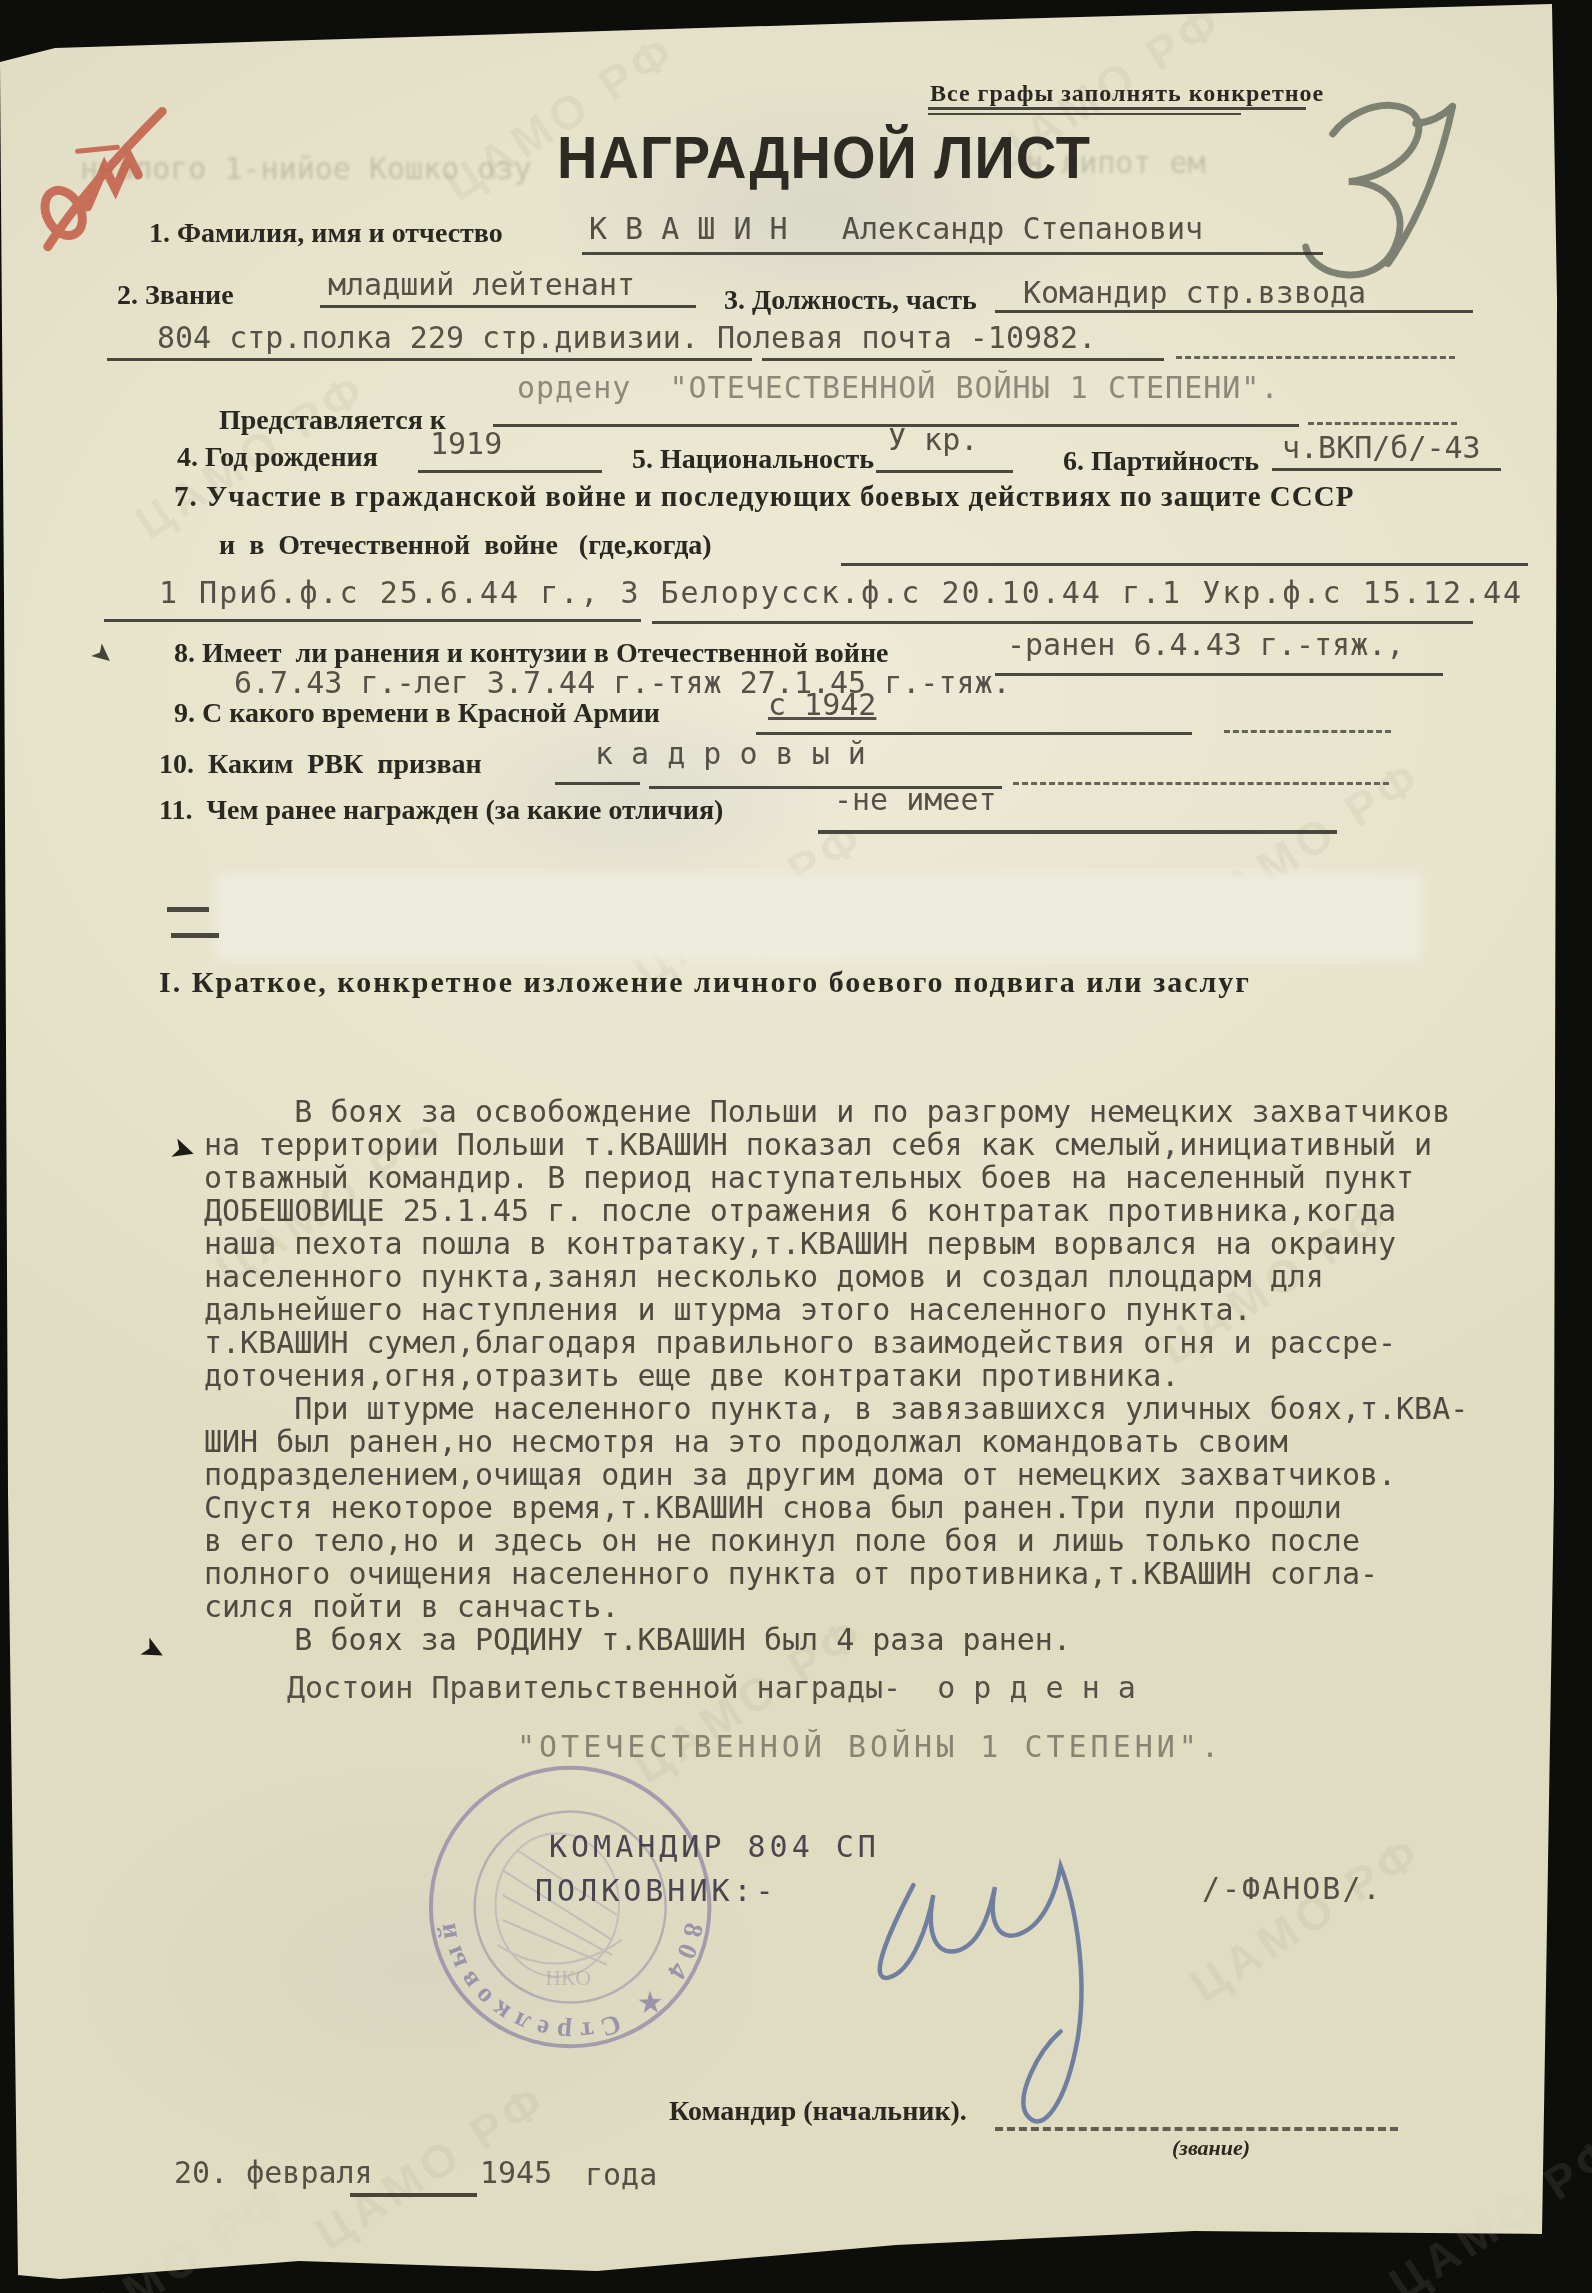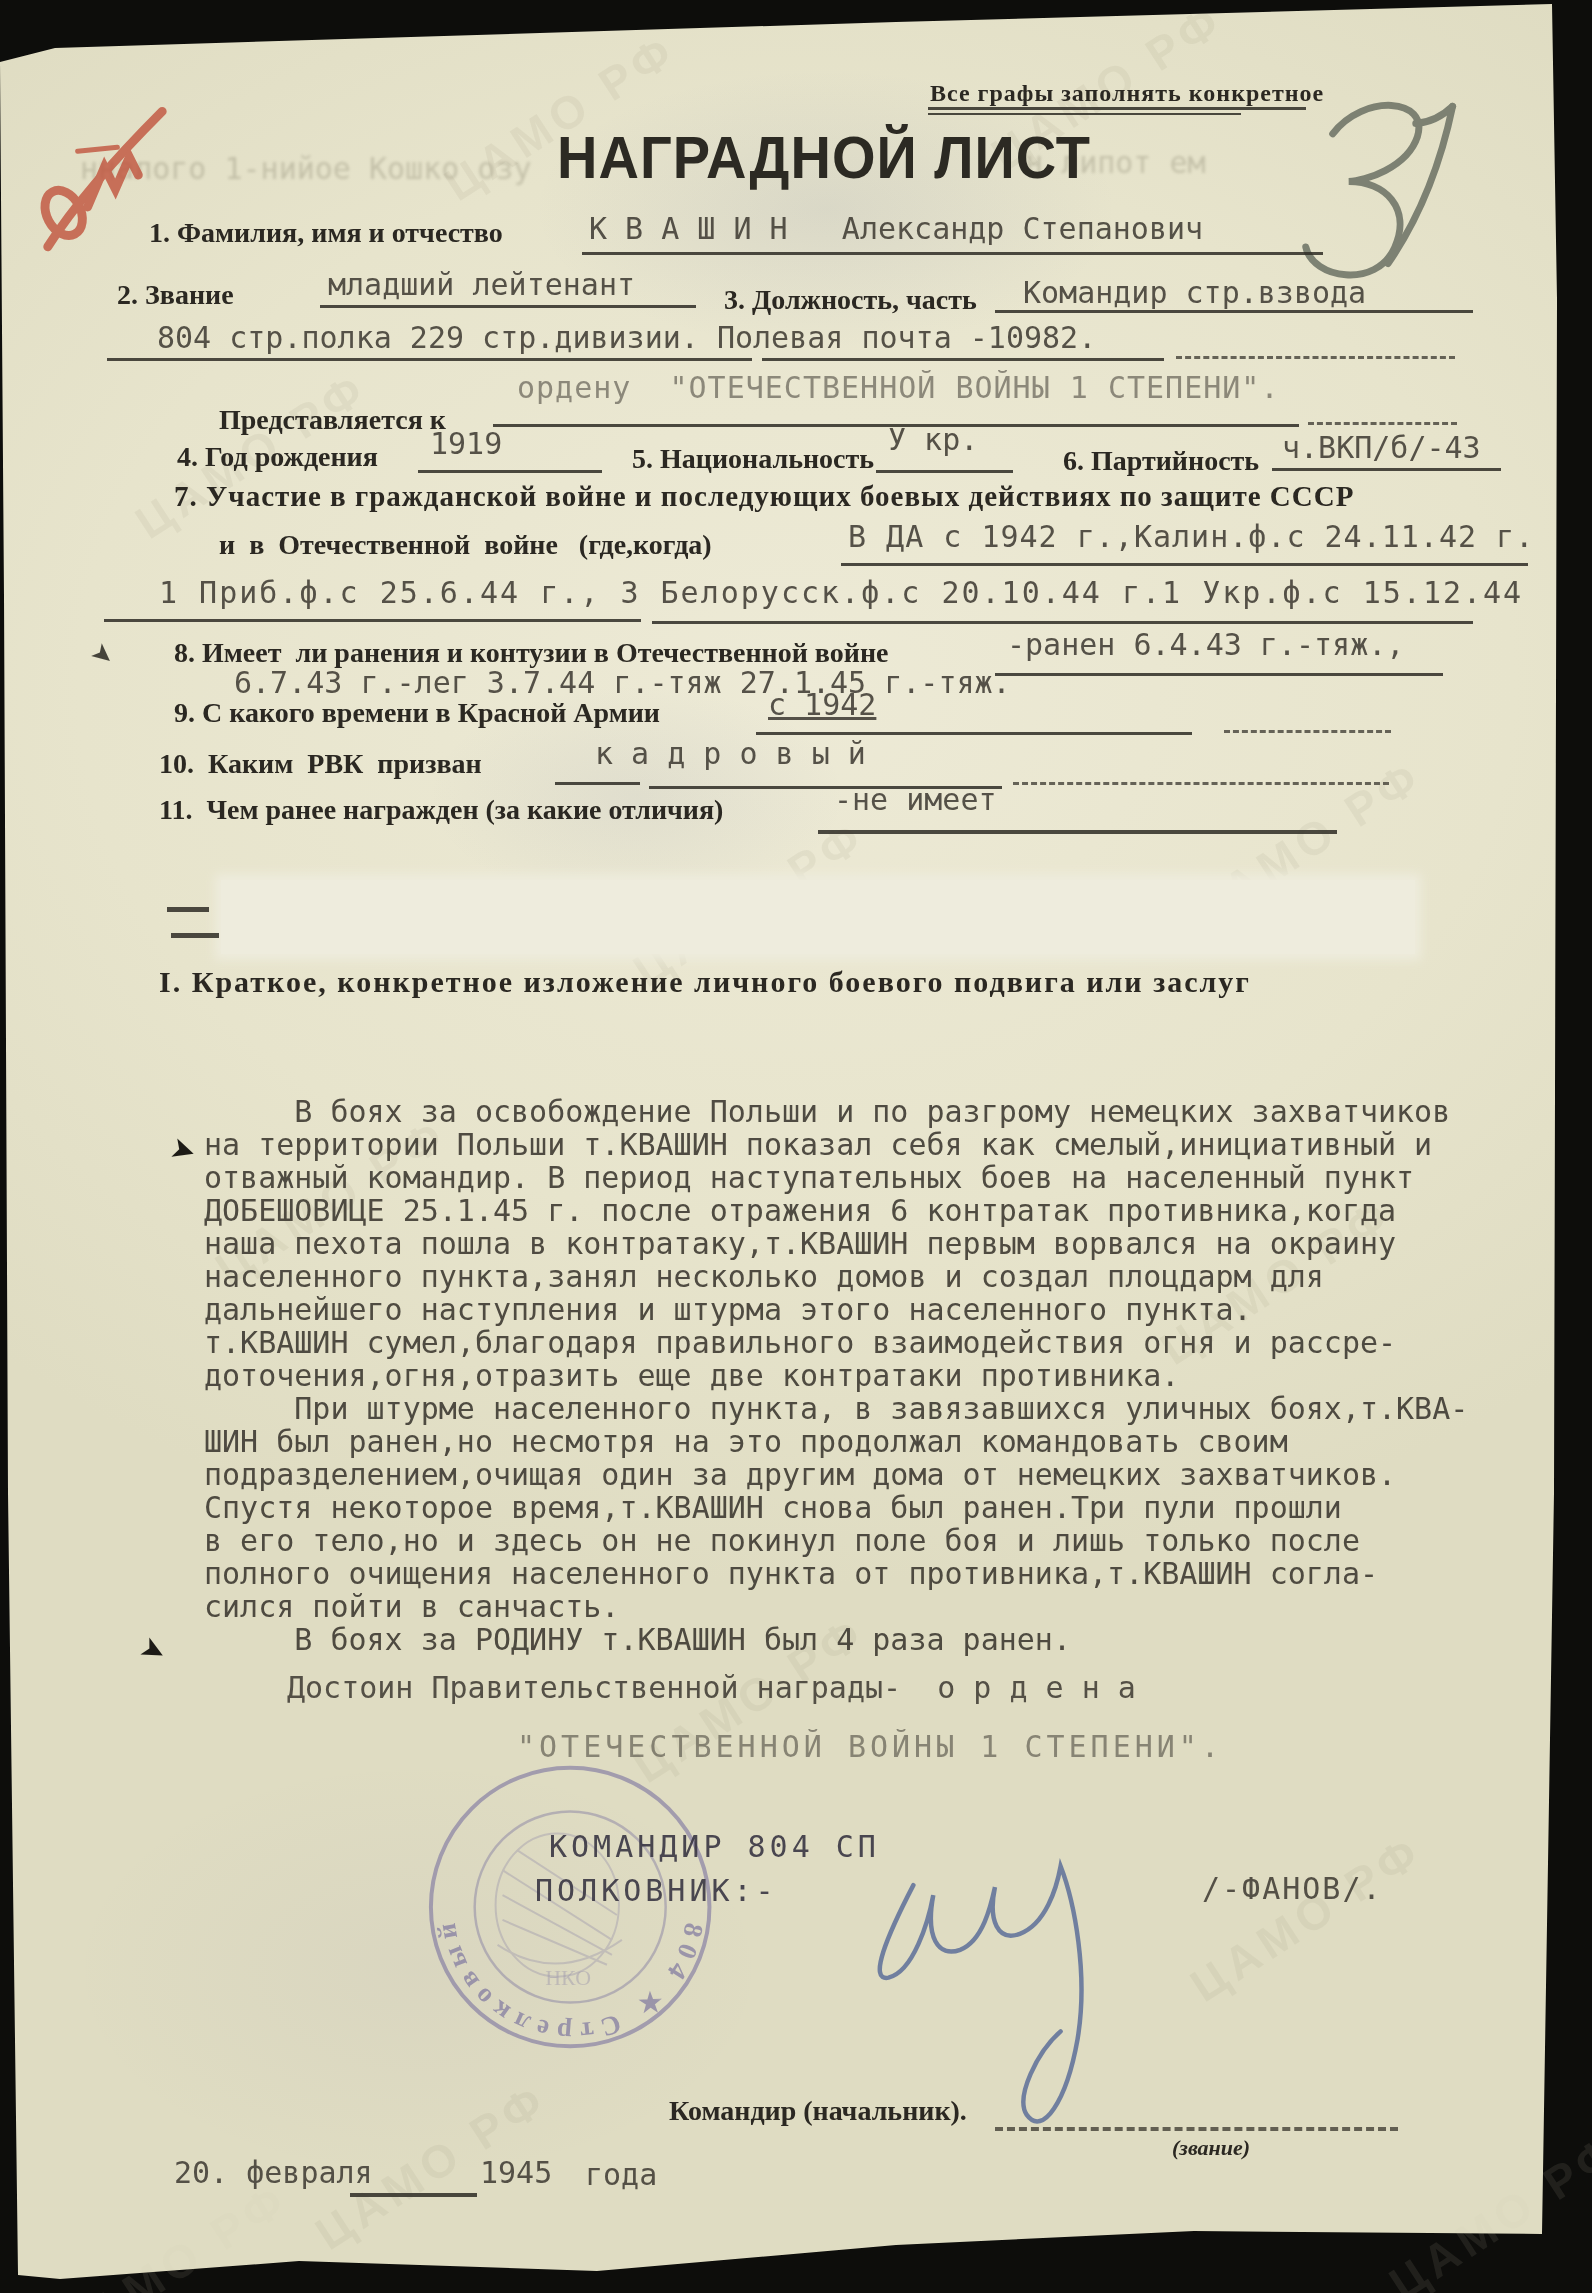--- a/index.html
+++ b/index.html
@@ -106,21 +106,20 @@
   <div class="el rule" style="left:418px;top:470px;width:184px;"></div>
   <div class="el lbl" style="left:632px;top:443px;">5. Национальность</div>
   <div class="el type" style="left:888px;top:422px;">У кр.</div>
   <div class="el rule" style="left:876px;top:470px;width:137px;"></div>
   <div class="el lbl" style="left:1063px;top:445px;">6. Партийность</div>
   <div class="el type" style="left:1282px;top:430px;">ч.ВКП/б/-43</div>
   <div class="el rule" style="left:1272px;top:468px;width:229px;"></div>
 
   <div class="el lbl" style="left:174px;top:480px;font-size:29px;letter-spacing:1px;">7. Участие в гражданской войне и последующих боевых действиях по защите СССР</div>
   <div class="el lbl" style="left:219px;top:529px;">и  в  Отечественной  войне   (где,когда)</div>
-  <div class="el type" style="left:848px;top:519px;letter-spacing:1px;">В ДА с 1942 г.,Калин.ф.с 24.11.42 г.</div>
   <div class="el rule" style="left:841px;top:563px;width:687px;"></div>
   <div class="el type" style="left:159px;top:575px;letter-spacing:2px;">1 Приб.ф.с 25.6.44 г., 3 Белорусск.ф.с 20.10.44 г.1 Укр.ф.с 15.12.44</div>
   <div class="el rule" style="left:104px;top:619px;width:537px;"></div>
   <div class="el rule" style="left:652px;top:621px;width:821px;"></div>
 
   <div class="el lbl" style="left:174px;top:637px;">8. Имеет  ли ранения и контузии в Отечественной войне</div>
   <div class="el type" style="left:1007px;top:627px;">-ранен 6.4.43 г.-тяж.,</div>
   <div class="el rule" style="left:995px;top:673px;width:448px;"></div>
   <div class="el type" style="left:234px;top:665px;">6.7.43 г.-лег 3.7.44 г.-тяж 27.1.45 г.-тяж.</div>
 

